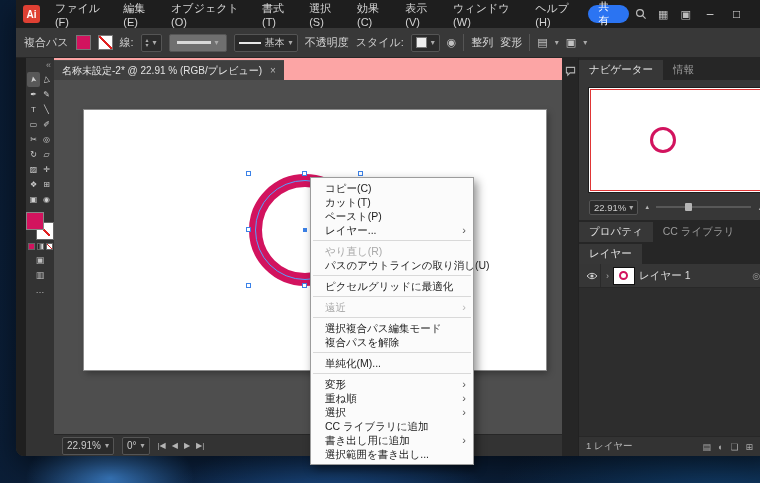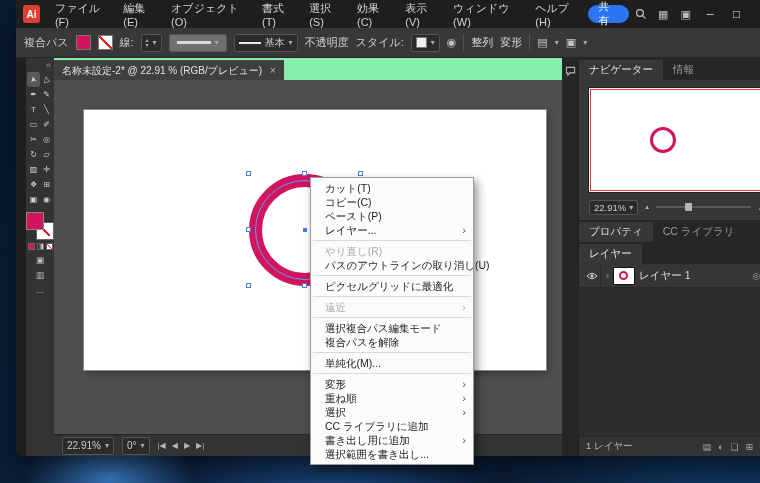--- a/index.html
+++ b/index.html
@@ -64,21 +64,21 @@
     background:linear-gradient(to top right,#fff 44%,#e02020 45%,#e02020 55%,#fff 56%); }
   .fs-fill { position:absolute; left:0; top:0; width:16px; height:16px; background:#d2135e; outline:1px solid #888; }
   .miniswatches { display:flex; gap:2px; margin-top:4px; }
   .msw { width:7px; height:7px; border:1px solid #666; }
   .msw-color { background:#d2135e; }
   .msw-grad { background:linear-gradient(to right,#111,#eee); }
   .msw-none { background:linear-gradient(to top right,#fff 40%,#e02020 45%,#e02020 55%,#fff 60%); }
   .tb-bottomic { margin-top:5px; color:#bdbdbd; font-size:9px; }
   
   .doc { flex:1 1 auto; display:flex; flex-direction:column; min-width:0; }
-  .tabbar { height:22px; flex:0 0 22px; background:#86efac; display:flex; align-items:flex-end; }
+  .tabbar { height:22px; flex:0 0 22px; background:#fca5a5; display:flex; align-items:flex-end; }
   .doctab { background:#3f3f3f; color:#e3e3e3; font-size:10px; height:20px; display:flex; align-items:center;
     padding:0 8px; gap:8px; border-top:1px solid #4a4a4a; }
   .doctab .x { color:#b5b5b5; font-size:10px; }
   .canvas { flex:1 1 auto; background:#4e4e4e; position:relative; overflow:hidden; }
   .artboard { position:absolute; left:30px; top:30px; width:462px; height:260px; background:#fff;
     box-shadow:0 0 0 1px #8a8a8a, 2px 3px 7px rgba(0,0,0,.35); }
   .ring { position:absolute; left:195px; top:94px; width:112px; height:112px; border-radius:50%;
     border:13px solid #d2135e; }
   .selpath { position:absolute; left:201px; top:100px; width:100px; height:100px; border-radius:50%;
     border:1px solid #57a0ff; }
@@ -408,26 +408,26 @@
             </span>
           </span>
         </div>
       </div>
     </div>
   </div>
 </div>
 
 <div class="ctx" data-name="context-menu">
 
-<div class="ctx-item" data-name="ctx-cut">
+<div class="ctx-item" data-name="ctx-copy">
+      <span class="ctx-label">コピー(C)</span>
+      <span class="ctx-sub" data-name="submenu-arrow-icon"></span>
+    </div>
+    <div class="ctx-item" data-name="ctx-cut">
       <span class="ctx-label">カット(T)</span>
-      <span class="ctx-sub" data-name="submenu-arrow-icon"></span>
-    </div>
-    <div class="ctx-item" data-name="ctx-copy">
-      <span class="ctx-label">コピー(C)</span>
       <span class="ctx-sub" data-name="submenu-arrow-icon"></span>
     </div>
     <div class="ctx-item" data-name="ctx-paste">
       <span class="ctx-label">ペースト(P)</span>
       <span class="ctx-sub" data-name="submenu-arrow-icon"></span>
     </div>
     <div class="ctx-item" data-name="ctx-paste-options">
       <span class="ctx-label">レイヤー...</span>
       <span class="ctx-sub" data-name="submenu-arrow-icon">›</span>
     </div>

